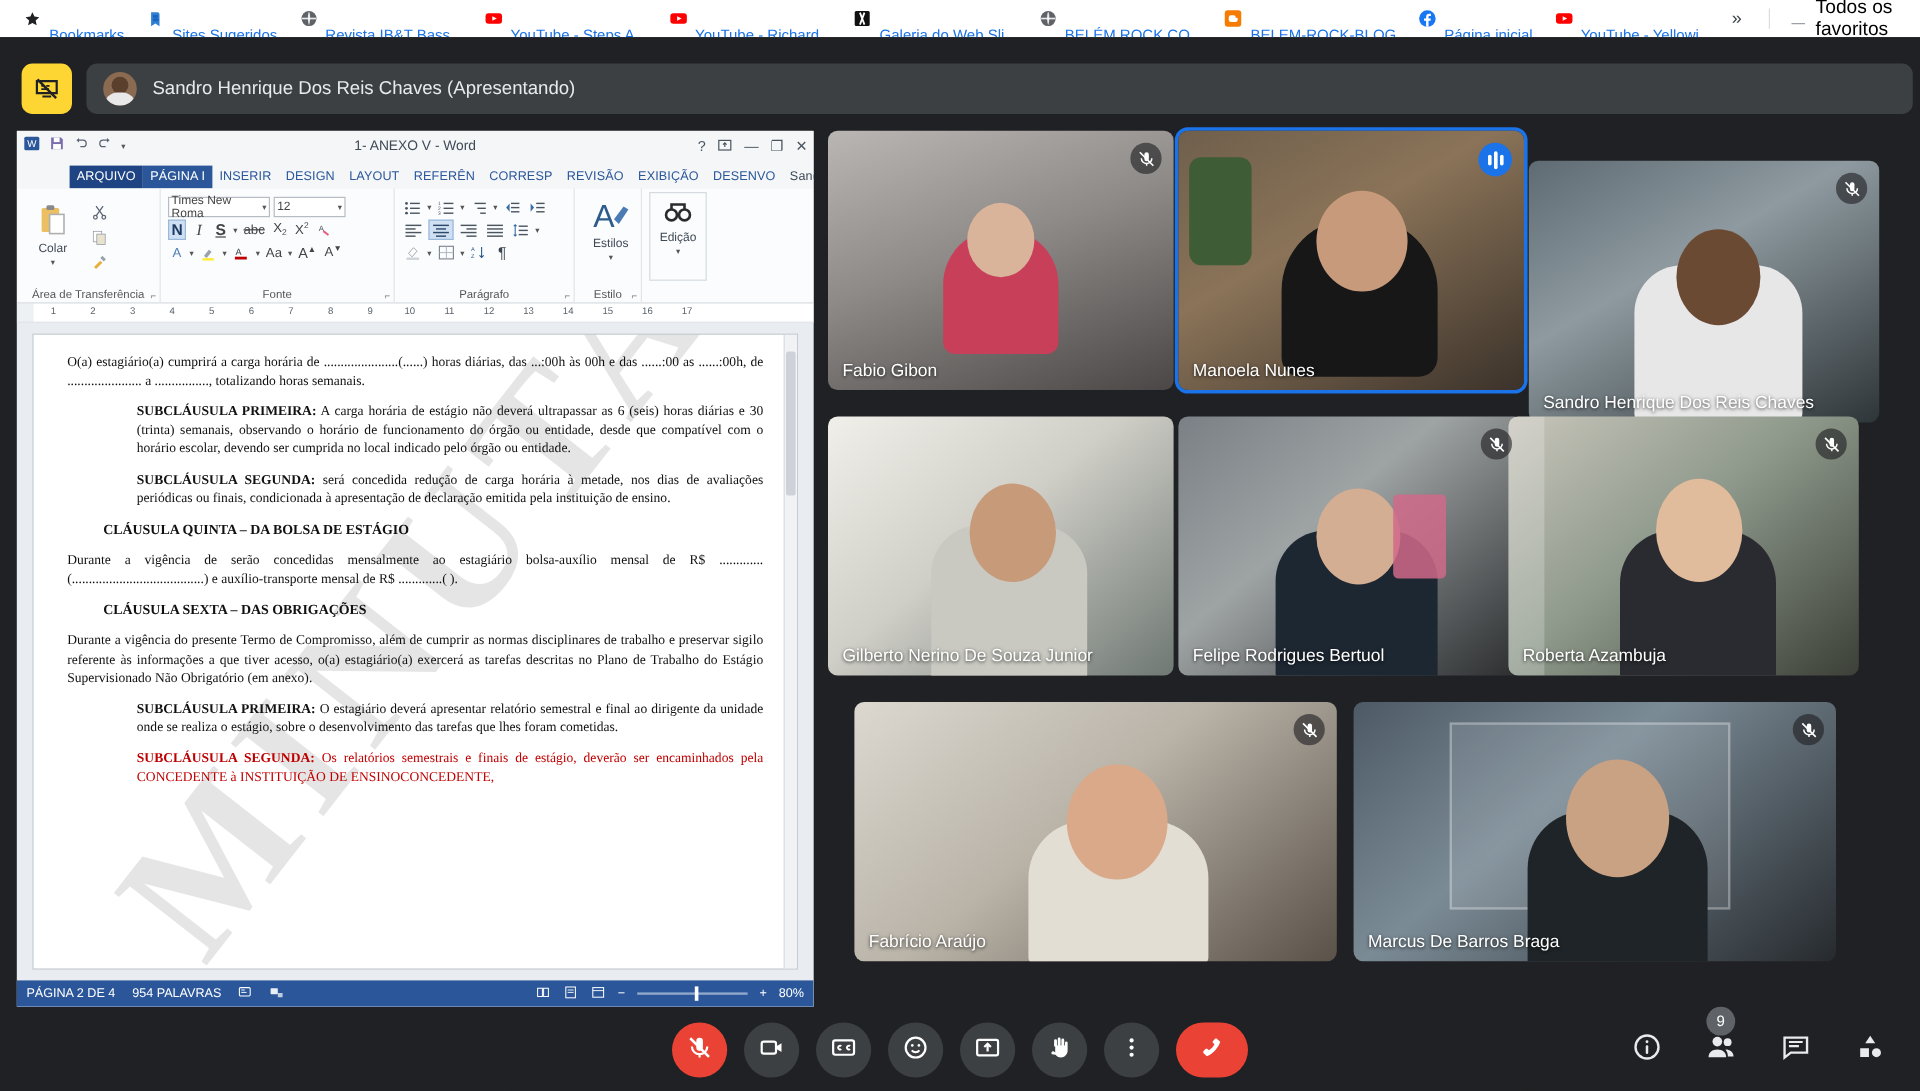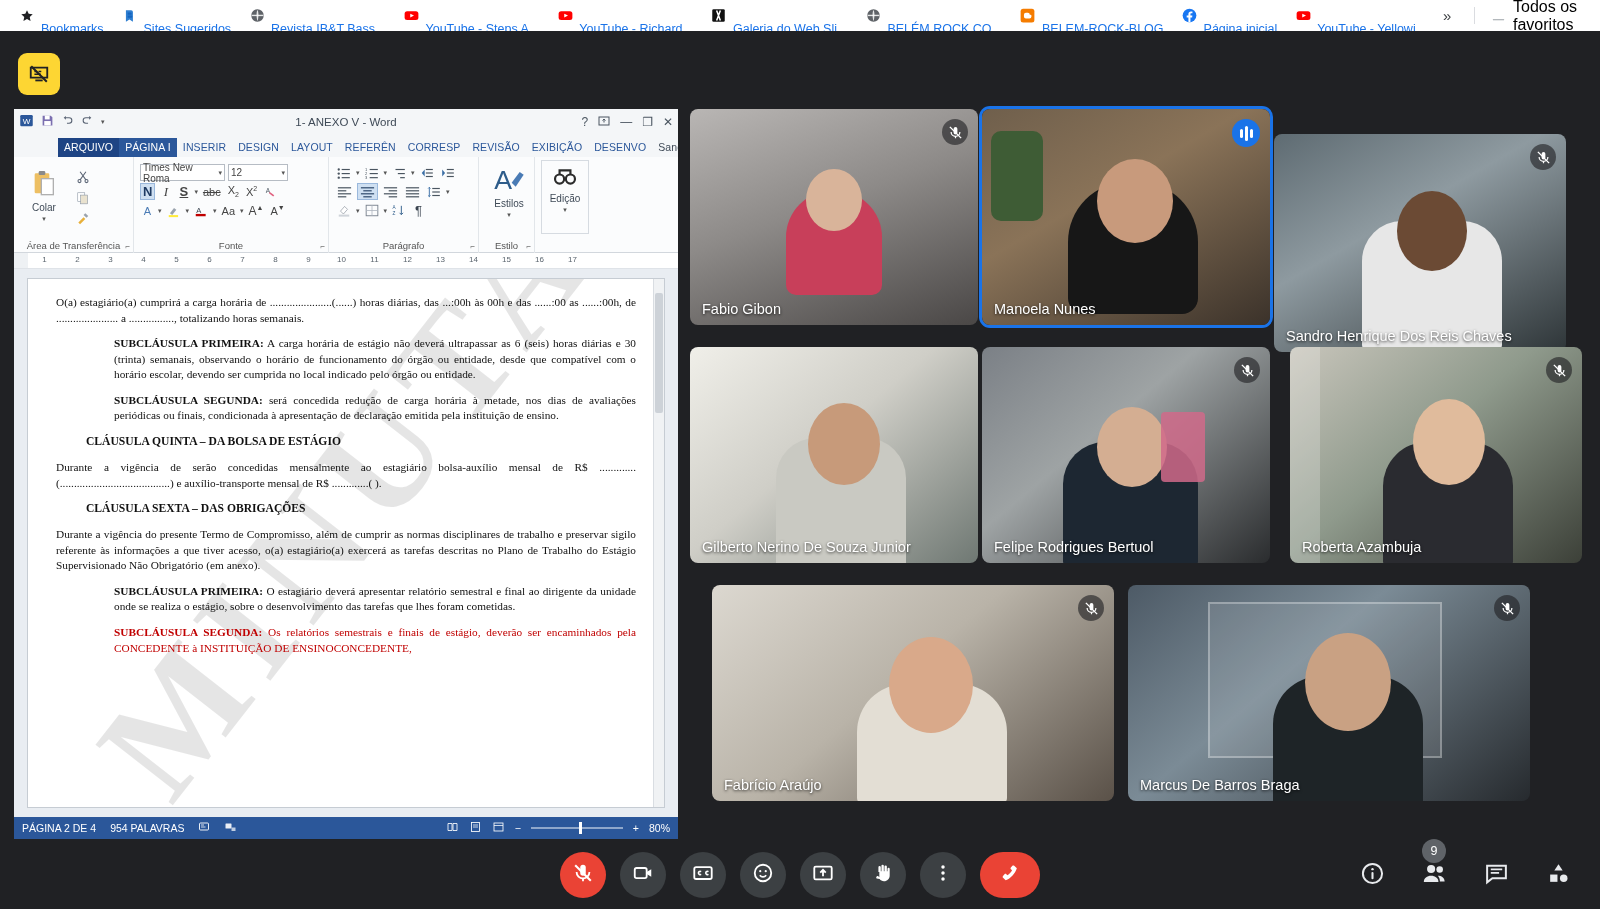--- a/index.html
+++ b/index.html
@@ -296,20 +296,27 @@
 <div class="meet-root">
 
   <div class="presenter-bar">
     <div class="stop-present-btn">
       <svg width="22" height="22" viewBox="0 0 24 24">
         <path d="M3 5h18v11H3z" fill="none" stroke="#202124" stroke-width="2"></path>
         <path d="M8 19h8" stroke="#202124" stroke-width="2"></path>
         <path d="M7 8.5h3v1.6H7zM11.5 8.5h3v1.6h-3zM7 11.5h7v1.6H7z" fill="#202124"></path>
         <path d="M3.5 3.5l17 17" stroke="#202124" stroke-width="2.2"></path>
       </svg>
+    </div>
+    <div class="presenter-chip">
+      <div class="presenter-avatar">
+        <div class="head"></div>
+          <div class="body"></div>
+      </div>
+      <div class="presenter-name">Sandro Henrique Dos Reis Chaves (Apresentando)</div>
     </div>
   </div>
 
   <div class="share-stage">
     <div class="word-win">
 
       <div class="word-titlebar">
         <div class="wt-qat">
           <span>
             <svg width="15" height="15" viewBox="0 0 24 24">
@@ -772,21 +779,21 @@
         <svg width="15" height="15" viewBox="0 0 24 24">
             <path d="M12 3a3 3 0 013 3v6a3 3 0 01-6 0V6a3 3 0 013-3z" fill="#fff"></path>
             <path d="M5 11a7 7 0 0014 0" stroke="#fff" stroke-width="2" fill="none"></path>
             <path d="M12 18v3" stroke="#fff" stroke-width="2"></path>
             <path d="M3 3l18 18" stroke="#fff" stroke-width="2.2"></path>
           </svg>
       </div>
       <div class="tile-name">Felipe Rodrigues Bertuol</div>
     </div>
 
-    <div class="tile" style="left:600px; top:238px; width:292px; height:216px;
+    <div class="tile" style="left:567px; top:238px; width:292px; height:216px;
          background:linear-gradient(140deg,#c8c5bb 0%,#8f9a8c 45%,#3c4038 100%);">
       <div style="position:absolute;left:32%;top:44%;width:130px;height:125px;background:#2a2b30;border-radius:44px 44px 6px 6px;"></div>
       <div style="position:absolute;left:42%;top:24%;width:72px;height:86px;border-radius:50%;background:#e0bb9c;"></div>
       <div style="position:absolute;left:0;top:0;width:30px;height:100%;background:rgba(255,255,255,.22);"></div>
       <div class="mic-badge">
         <svg width="15" height="15" viewBox="0 0 24 24">
             <path d="M12 3a3 3 0 013 3v6a3 3 0 01-6 0V6a3 3 0 013-3z" fill="#fff"></path>
             <path d="M5 11a7 7 0 0014 0" stroke="#fff" stroke-width="2" fill="none"></path>
             <path d="M12 18v3" stroke="#fff" stroke-width="2"></path>
             <path d="M3 3l18 18" stroke="#fff" stroke-width="2.2"></path>

